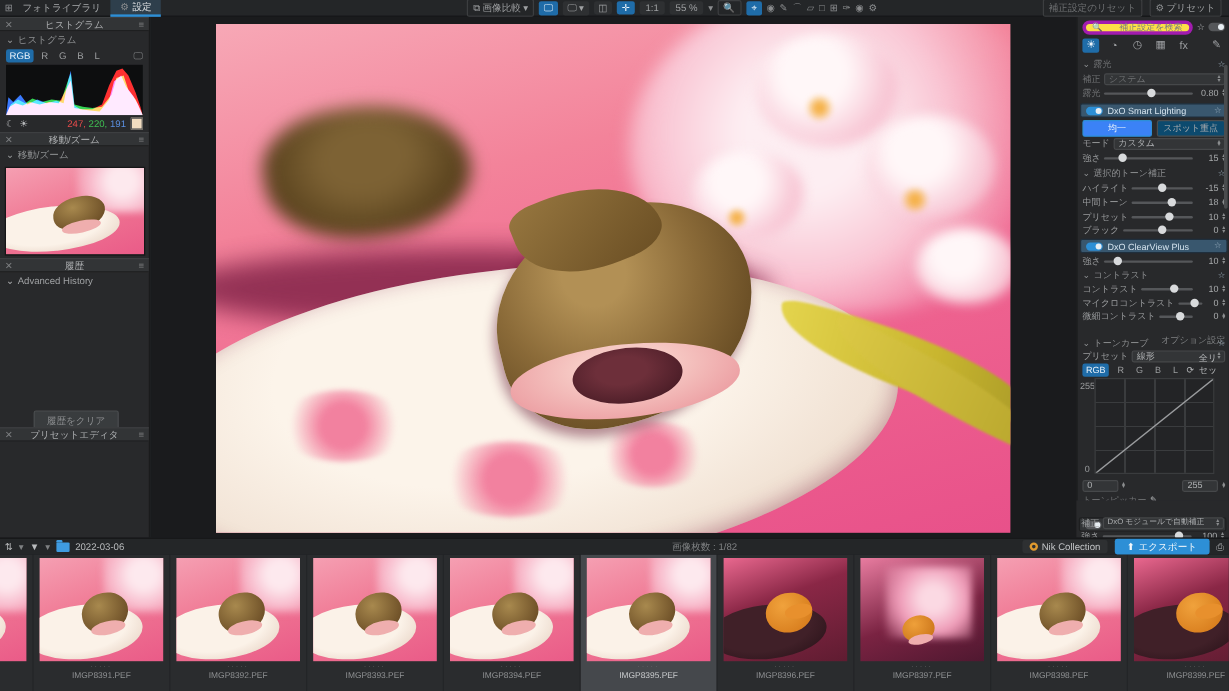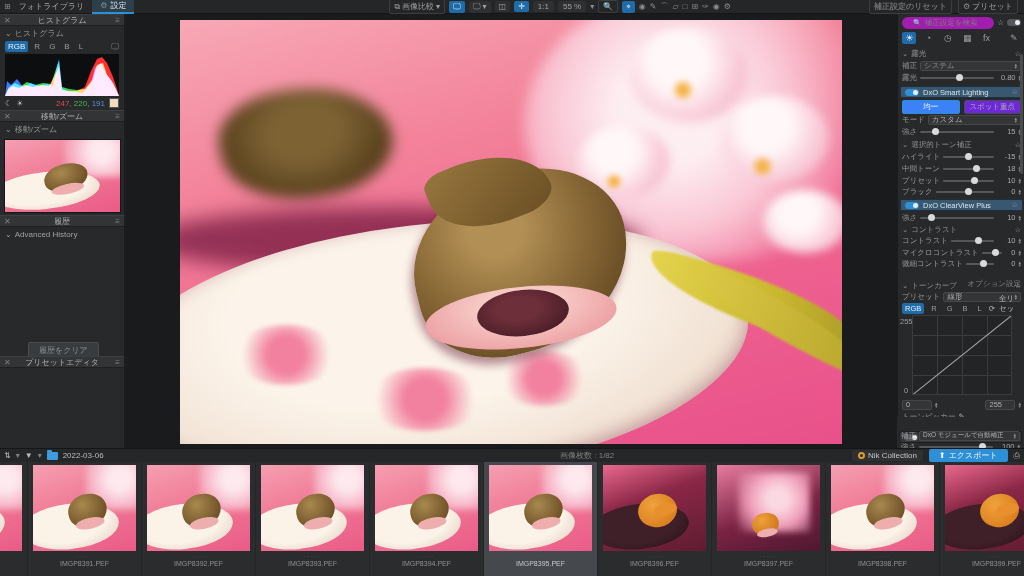--- a/index.html
+++ b/index.html
@@ -65,36 +65,36 @@
   #mochi .flesh { position:absolute; left:6%; bottom:2%; width:88%; height:34%; background:radial-gradient(ellipse at 50% 30%,#f6c9c4 30%,#eda3a6 75%); border-radius:50%; transform:rotate(-6deg);}
   #mochi .bean { position:absolute; left:30%; bottom:8%; width:42%; height:26%; background:radial-gradient(ellipse at 45% 40%,#6d2f3a 30%,#491c26 80%); border-radius:50%; transform:rotate(-6deg);}
   #ylleaf { left:70%; top:60%; width:34%; height:13%; background:linear-gradient(90deg,#e4d44d,#c9b62f 60%,#a99a28); border-radius:10% 90% 10% 90%; transform:rotate(14deg); filter:blur(1px);}
   #ylleaf2 { left:76%; top:66%; width:30%; height:10%; background:linear-gradient(90deg,#dcc945,#b7a52c); border-radius:8% 92% 8% 92%; transform:rotate(24deg); filter:blur(1px);}
 
   
   #rpanel { position:absolute; left:897px; top:14px; width:127px; height:434px; background:#28292b;
             border-left:1px solid #1a1b1c; font-size:7.5px; }
   .rrow { position:absolute; left:0; width:127px; height:11px; display:flex; align-items:center; padding:0 4px; gap:3px;}
   .rlabel { color:#9a9c9e; white-space:nowrap; }
-  .dim { color:#6f7173;font-weight:bold; }
+  .dim { color:#6f7173; }
   .track { position:relative; flex:1; height:2px; background:#55575a; border-radius:1px; min-width:20px;}
   .thumbd { position:absolute; top:-3px; width:7px; height:7px; background:#d8dadc; border-radius:50%;}
   .sval { width:18px; text-align:right; color:#a8aaac;}
   .stepper { display:flex; flex-direction:column; line-height:3px; font-size:5px; color:#8a8c8e; }
   .palhdr { position:absolute; left:2px; width:123px; height:12px; background:#39576e; border:1px solid #1f2f3d; border-radius:2px;
             display:flex; align-items:center; gap:4px; padding:0 4px; color:#d5e4ef; font-size:7.5px;}
   .palhdr.plain { background:#323436; border:1px solid #1e1f20; color:#aeb0b2;}
   .toggle { width:14px; height:7px; background:#2d8fd6; border-radius:4px; position:relative;}
   .toggle:after { content:""; position:absolute; right:1px; top:1px; width:5px; height:5px; border-radius:50%; background:#e8eef3;}
   .hstar { margin-left:auto; color:#9fb3c2; font-size:7px;}
   .seghdr { color:#8f9193; display:flex; align-items:center; gap:3px;}
-  #rsearch { display:flex; align-items:center; gap:3px; background:#fde047; border:6px solid #a21caf; border-radius:8px; height:12px; padding:0 5px; color:#7b7d7f; flex:1;}
+  #rsearch { display:flex; align-items:center; gap:14px; background:#fde047; border:3px solid #a21caf; border-radius:8px; height:12px; padding:0 5px; color:#7b7d7f; flex:1;}
   .tabico { width:16px; height:12px; border-radius:2px; display:flex; align-items:center; justify-content:center; color:#9b9da0; font-size:9px;}
   .tabico.sel { background:#1f6ca8; color:#eef5fb;}
-  .btn2 { flex:1; text-align:center; border:1px solid #4a4d4f; background:#6d28d9; border-radius:2px; padding:1px 0; color:#a8aaac;}
+  .btn2 { flex:1; text-align:center; border:1px solid #4a4d4f; background:#0c4a6e; border-radius:2px; padding:1px 0; color:#a8aaac;}
   .btn2.sel { background:#3b82f6; border-color:#2d8fd6; color:#f0f6fb;}
   .ddown { flex:1; display:flex; align-items:center; justify-content:space-between; background:#333537; border:1px solid #46484a; border-radius:2px; padding:0 3px; height:10px; color:#aeb0b2;}
   #curvebox { position:absolute; left:14px; top:285px; width:100px; height:80px; background:#232426; border:1px solid #3a3c3e;}
   #curvebox .grid { position:absolute; inset:0;
      background-image:repeating-linear-gradient(to right,transparent,transparent 24px,#3a3c3e 24px,#3a3c3e 25px),
                       repeating-linear-gradient(to bottom,transparent,transparent 19px,#3a3c3e 19px,#3a3c3e 20px);}
   .optlink { color:#7f8183; margin-left:auto;}
   .vscroll { position:absolute; right:1px; top:40px; width:3px; height:120px; background:#4a4c4e; border-radius:2px;}
 
   

